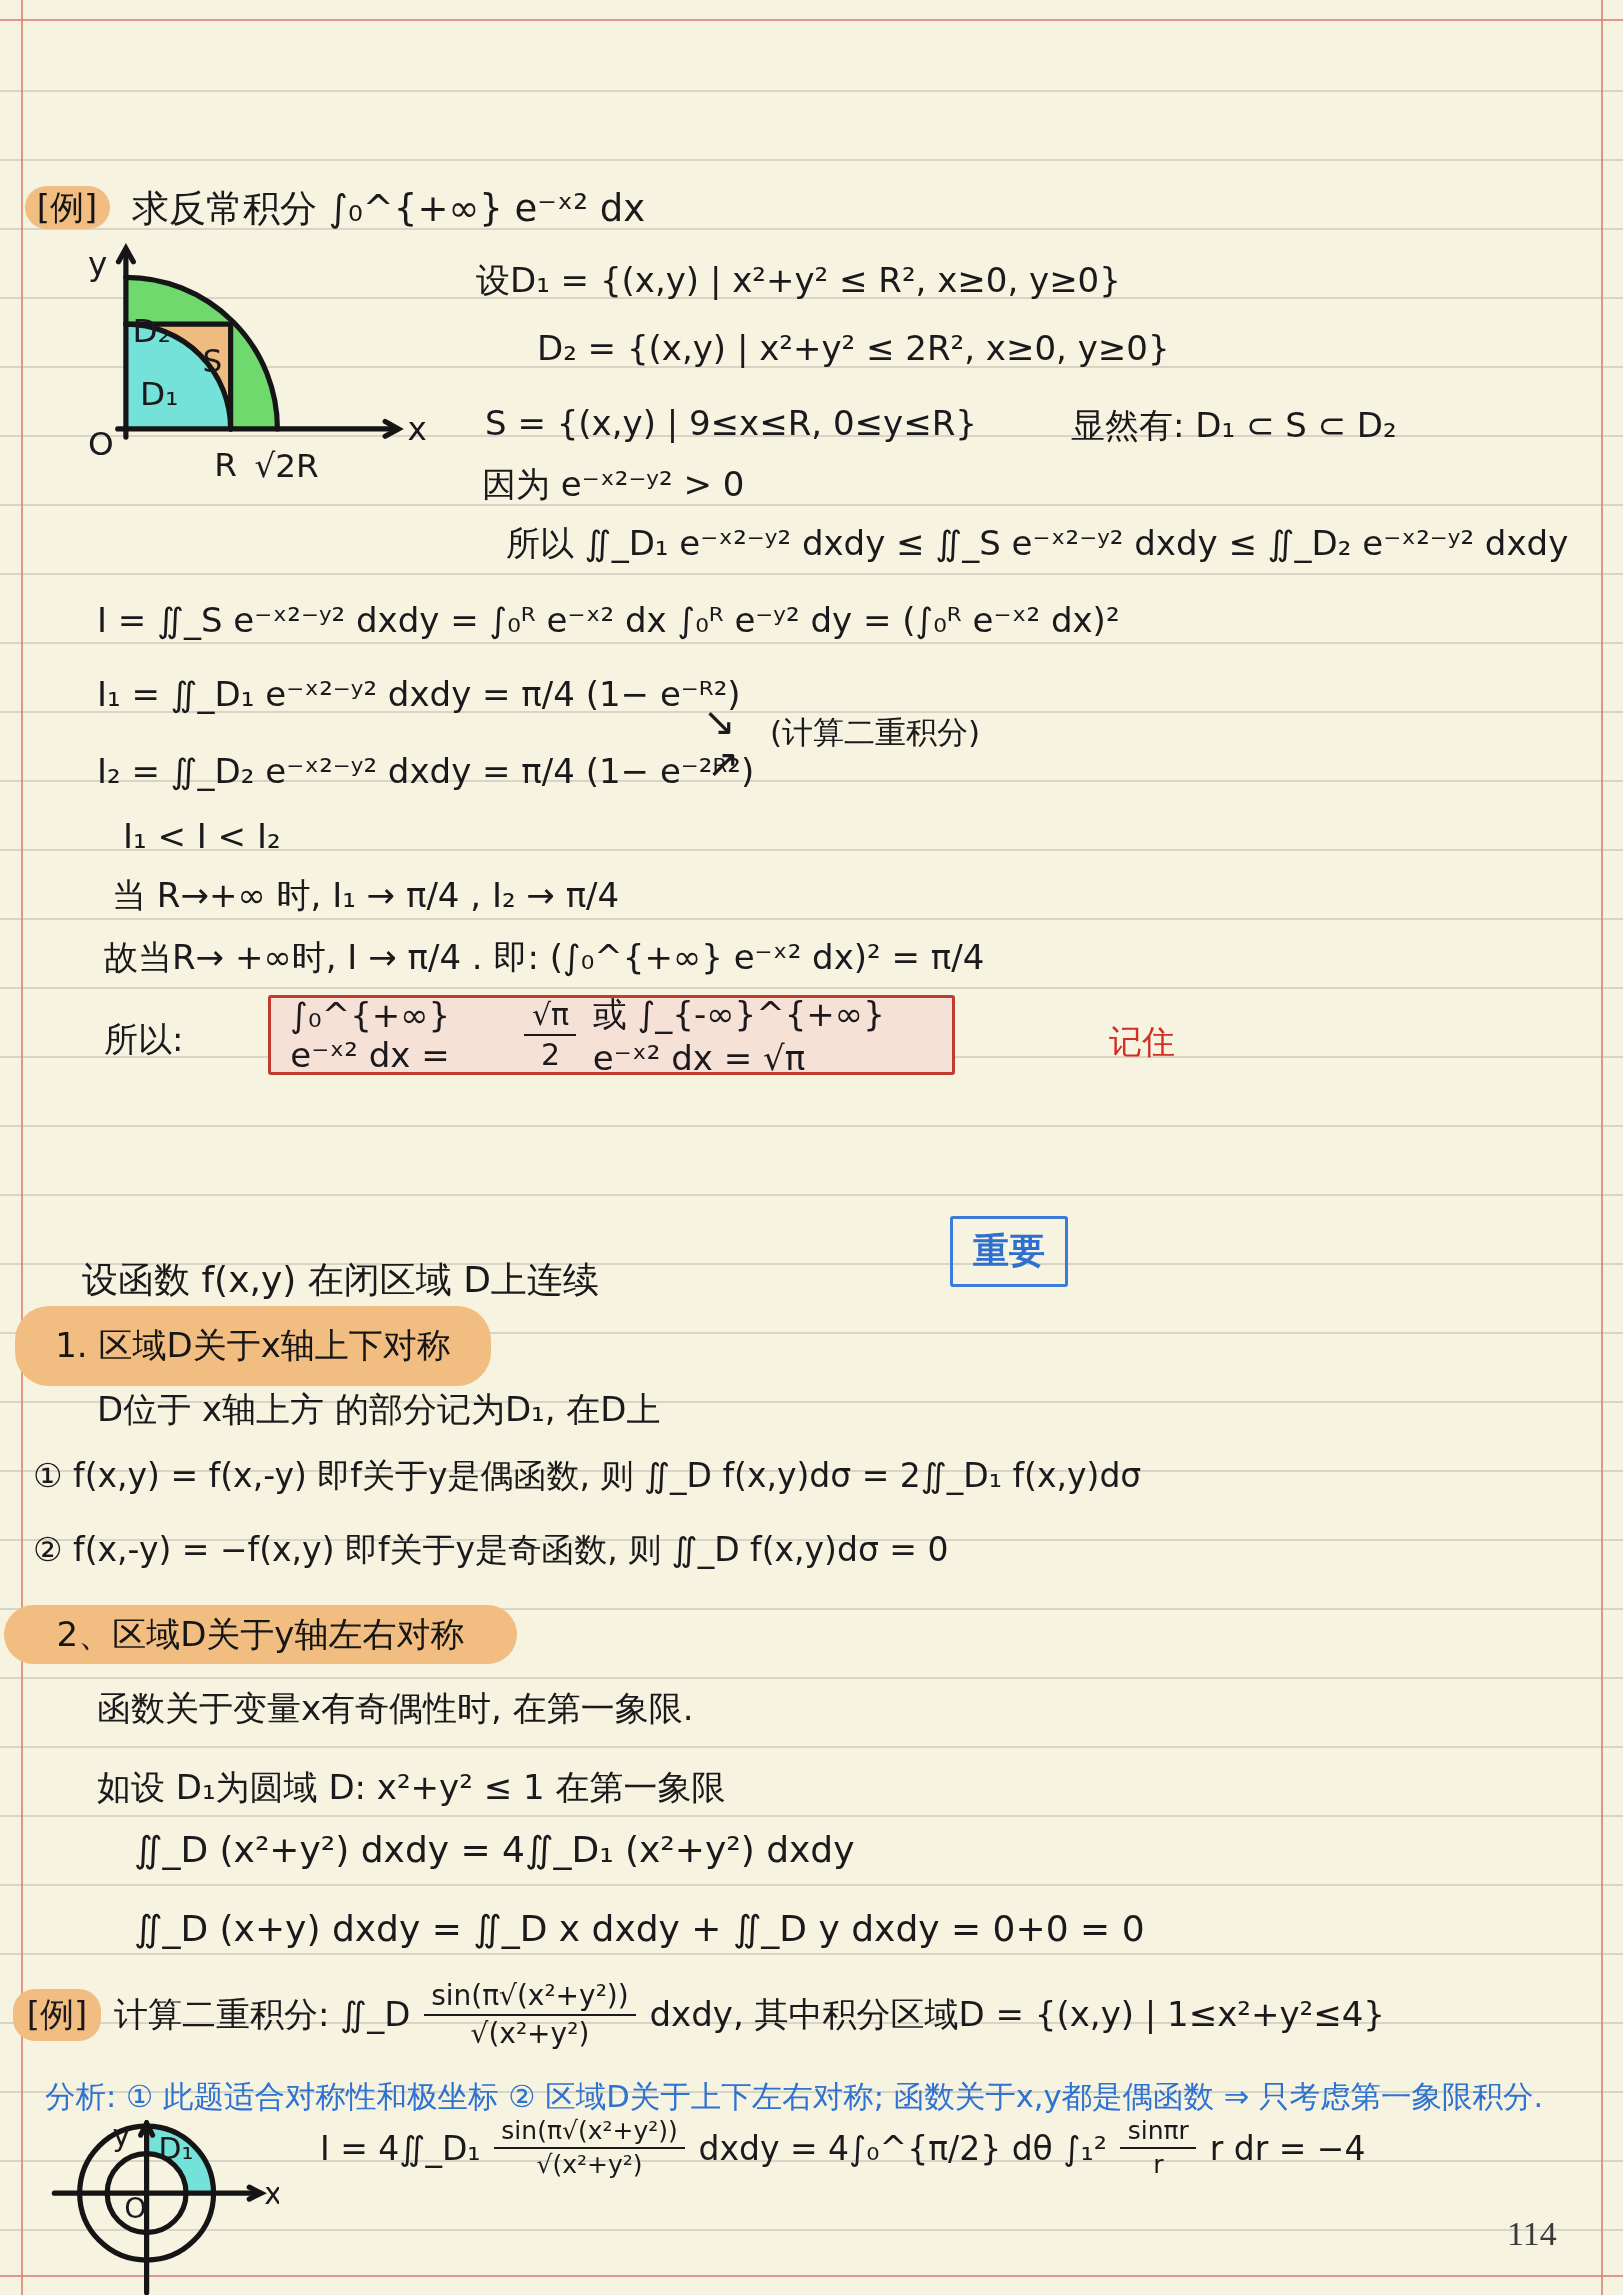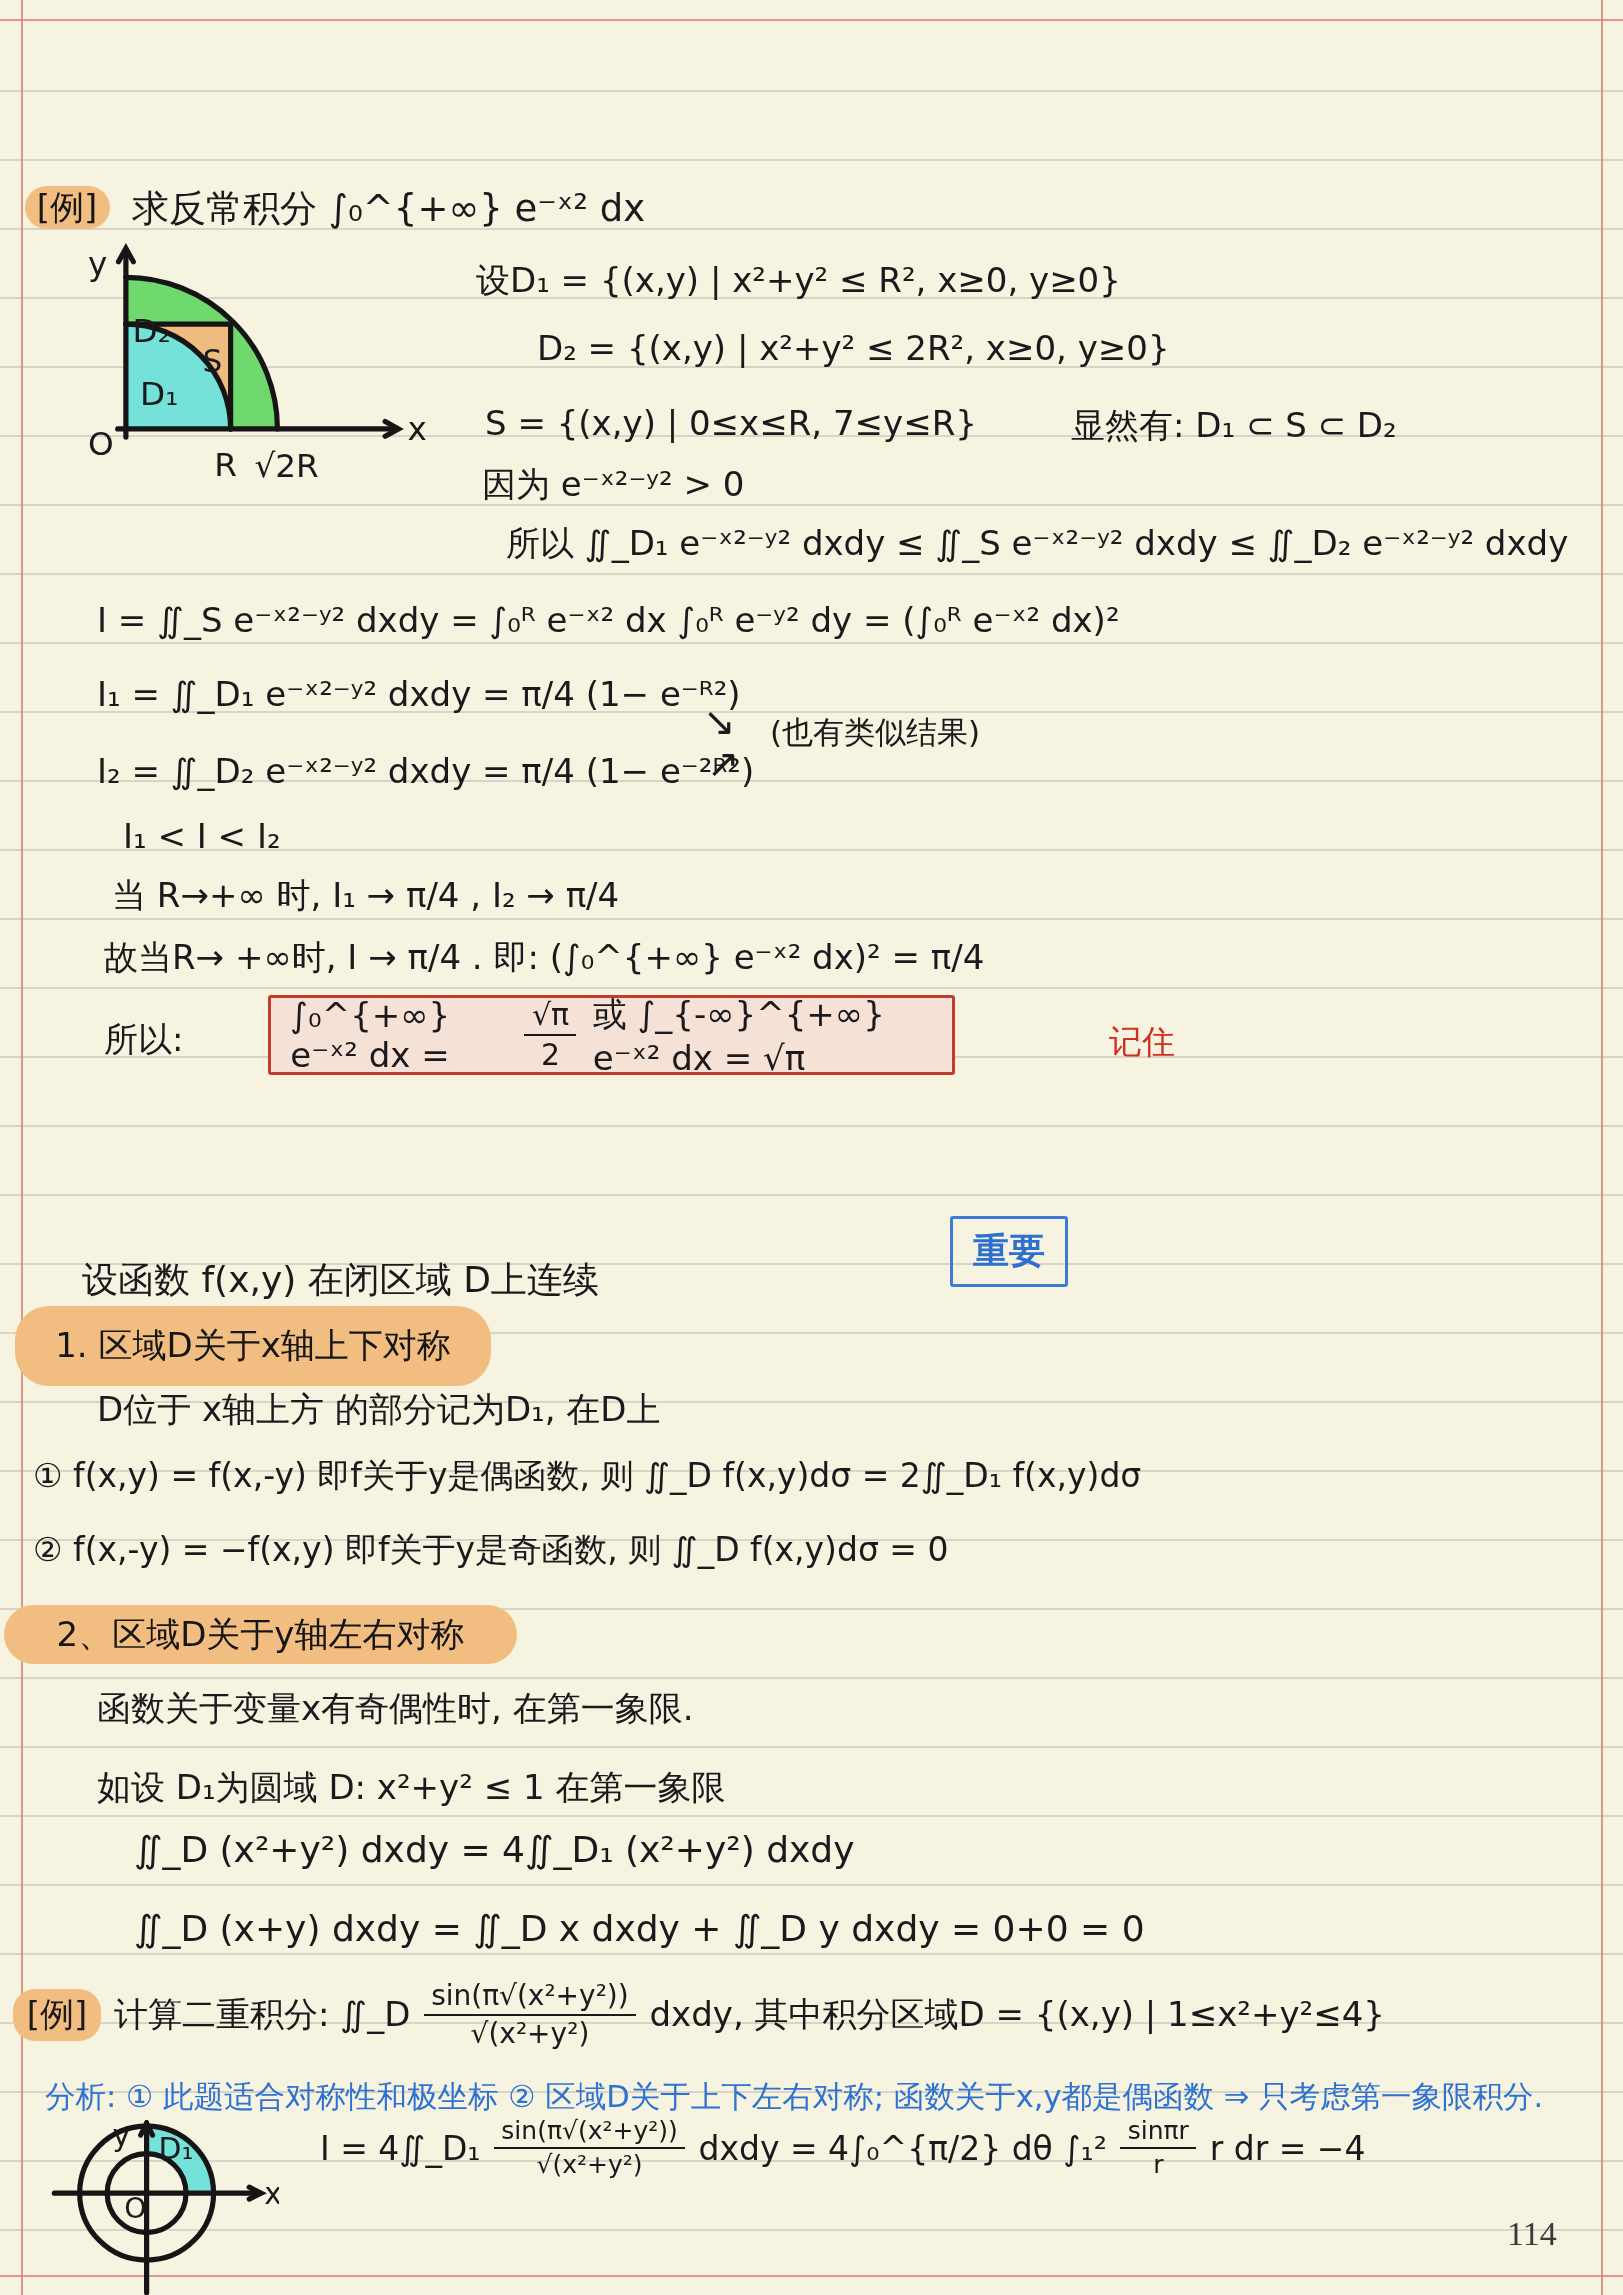--- a/index.html
+++ b/index.html
@@ -94,29 +94,29 @@
     <text x="202" y="180" font-size="42">S</text>
     <text x="118" y="225" font-size="44">D₁</text>
     <text x="48" y="292" font-size="44">O</text>
     <text x="478" y="272" font-size="44">x</text>
     <text x="218" y="320" font-size="44">R</text>
     <text x="272" y="322" font-size="44">√2R</text>
   </svg>
 
   <div class="hw" style="left:476px;top:259px">设D₁ = {(x,y) | x²+y² ≤ R², x≥0, y≥0}</div>
   <div class="hw" style="left:537px;top:327px">D₂ = {(x,y) | x²+y² ≤ 2R², x≥0, y≥0}</div>
-  <div class="hw" style="left:485px;top:402px">S = {(x,y) | 0≤x≤R, 7≤y≤R}</div>
+  <div class="hw" style="left:485px;top:402px">S = {(x,y) | 9≤x≤R, 0≤y≤R}</div>
   <div class="hw" style="left:1071px;top:404px">显然有: D₁ ⊂ S ⊂ D₂</div>
   <div class="hw" style="left:482px;top:463px">因为 e⁻ˣ²⁻ʸ² &gt; 0</div>
   <div class="hw" style="left:506px;top:522px">所以 ∬_D₁ e⁻ˣ²⁻ʸ² dxdy ≤ ∬_S e⁻ˣ²⁻ʸ² dxdy ≤ ∬_D₂ e⁻ˣ²⁻ʸ² dxdy</div>
 
   <div class="hw" style="left:97px;top:599px">I = ∬_S e⁻ˣ²⁻ʸ² dxdy = ∫₀ᴿ e⁻ˣ² dx ∫₀ᴿ e⁻ʸ² dy = (∫₀ᴿ e⁻ˣ² dx)²</div>
   <div class="hw" style="left:97px;top:673px">I₁ = ∬_D₁ e⁻ˣ²⁻ʸ² dxdy = π/4 (1− e⁻ᴿ²)</div>
   <div class="hw" style="left:703px;top:698px;font-size:39px">↘</div>
-  <div class="hw" style="left:770px;top:713px;font-size:31px">(也有类似结果)</div>
+  <div class="hw" style="left:770px;top:713px;font-size:31px">(计算二重积分)</div>
   <div class="hw" style="left:97px;top:750px">I₂ = ∬_D₂ e⁻ˣ²⁻ʸ² dxdy = π/4 (1− e⁻²ᴿ²)</div>
   <div class="hw" style="left:707px;top:740px;font-size:39px">↗</div>
   <div class="hw" style="left:123px;top:815px">I₁ &lt; I &lt; I₂</div>
   <div class="hw" style="left:112px;top:874px">当 R→+∞ 时, I₁ → π/4 , I₂ → π/4</div>
   <div class="hw" style="left:104px;top:936px">故当R→ +∞时, I → π/4 . 即: (∫₀^{+∞} e⁻ˣ² dx)² = π/4</div>
 
   <div class="hw" style="left:104px;top:1018px">所以:</div>
   <div class="red-box" style="left:268px;top:995px;width:687px;height:80px">
     <span>∫₀^{+∞} e⁻ˣ² dx =</span>
     <span class="frac" style="font-size:30px">

